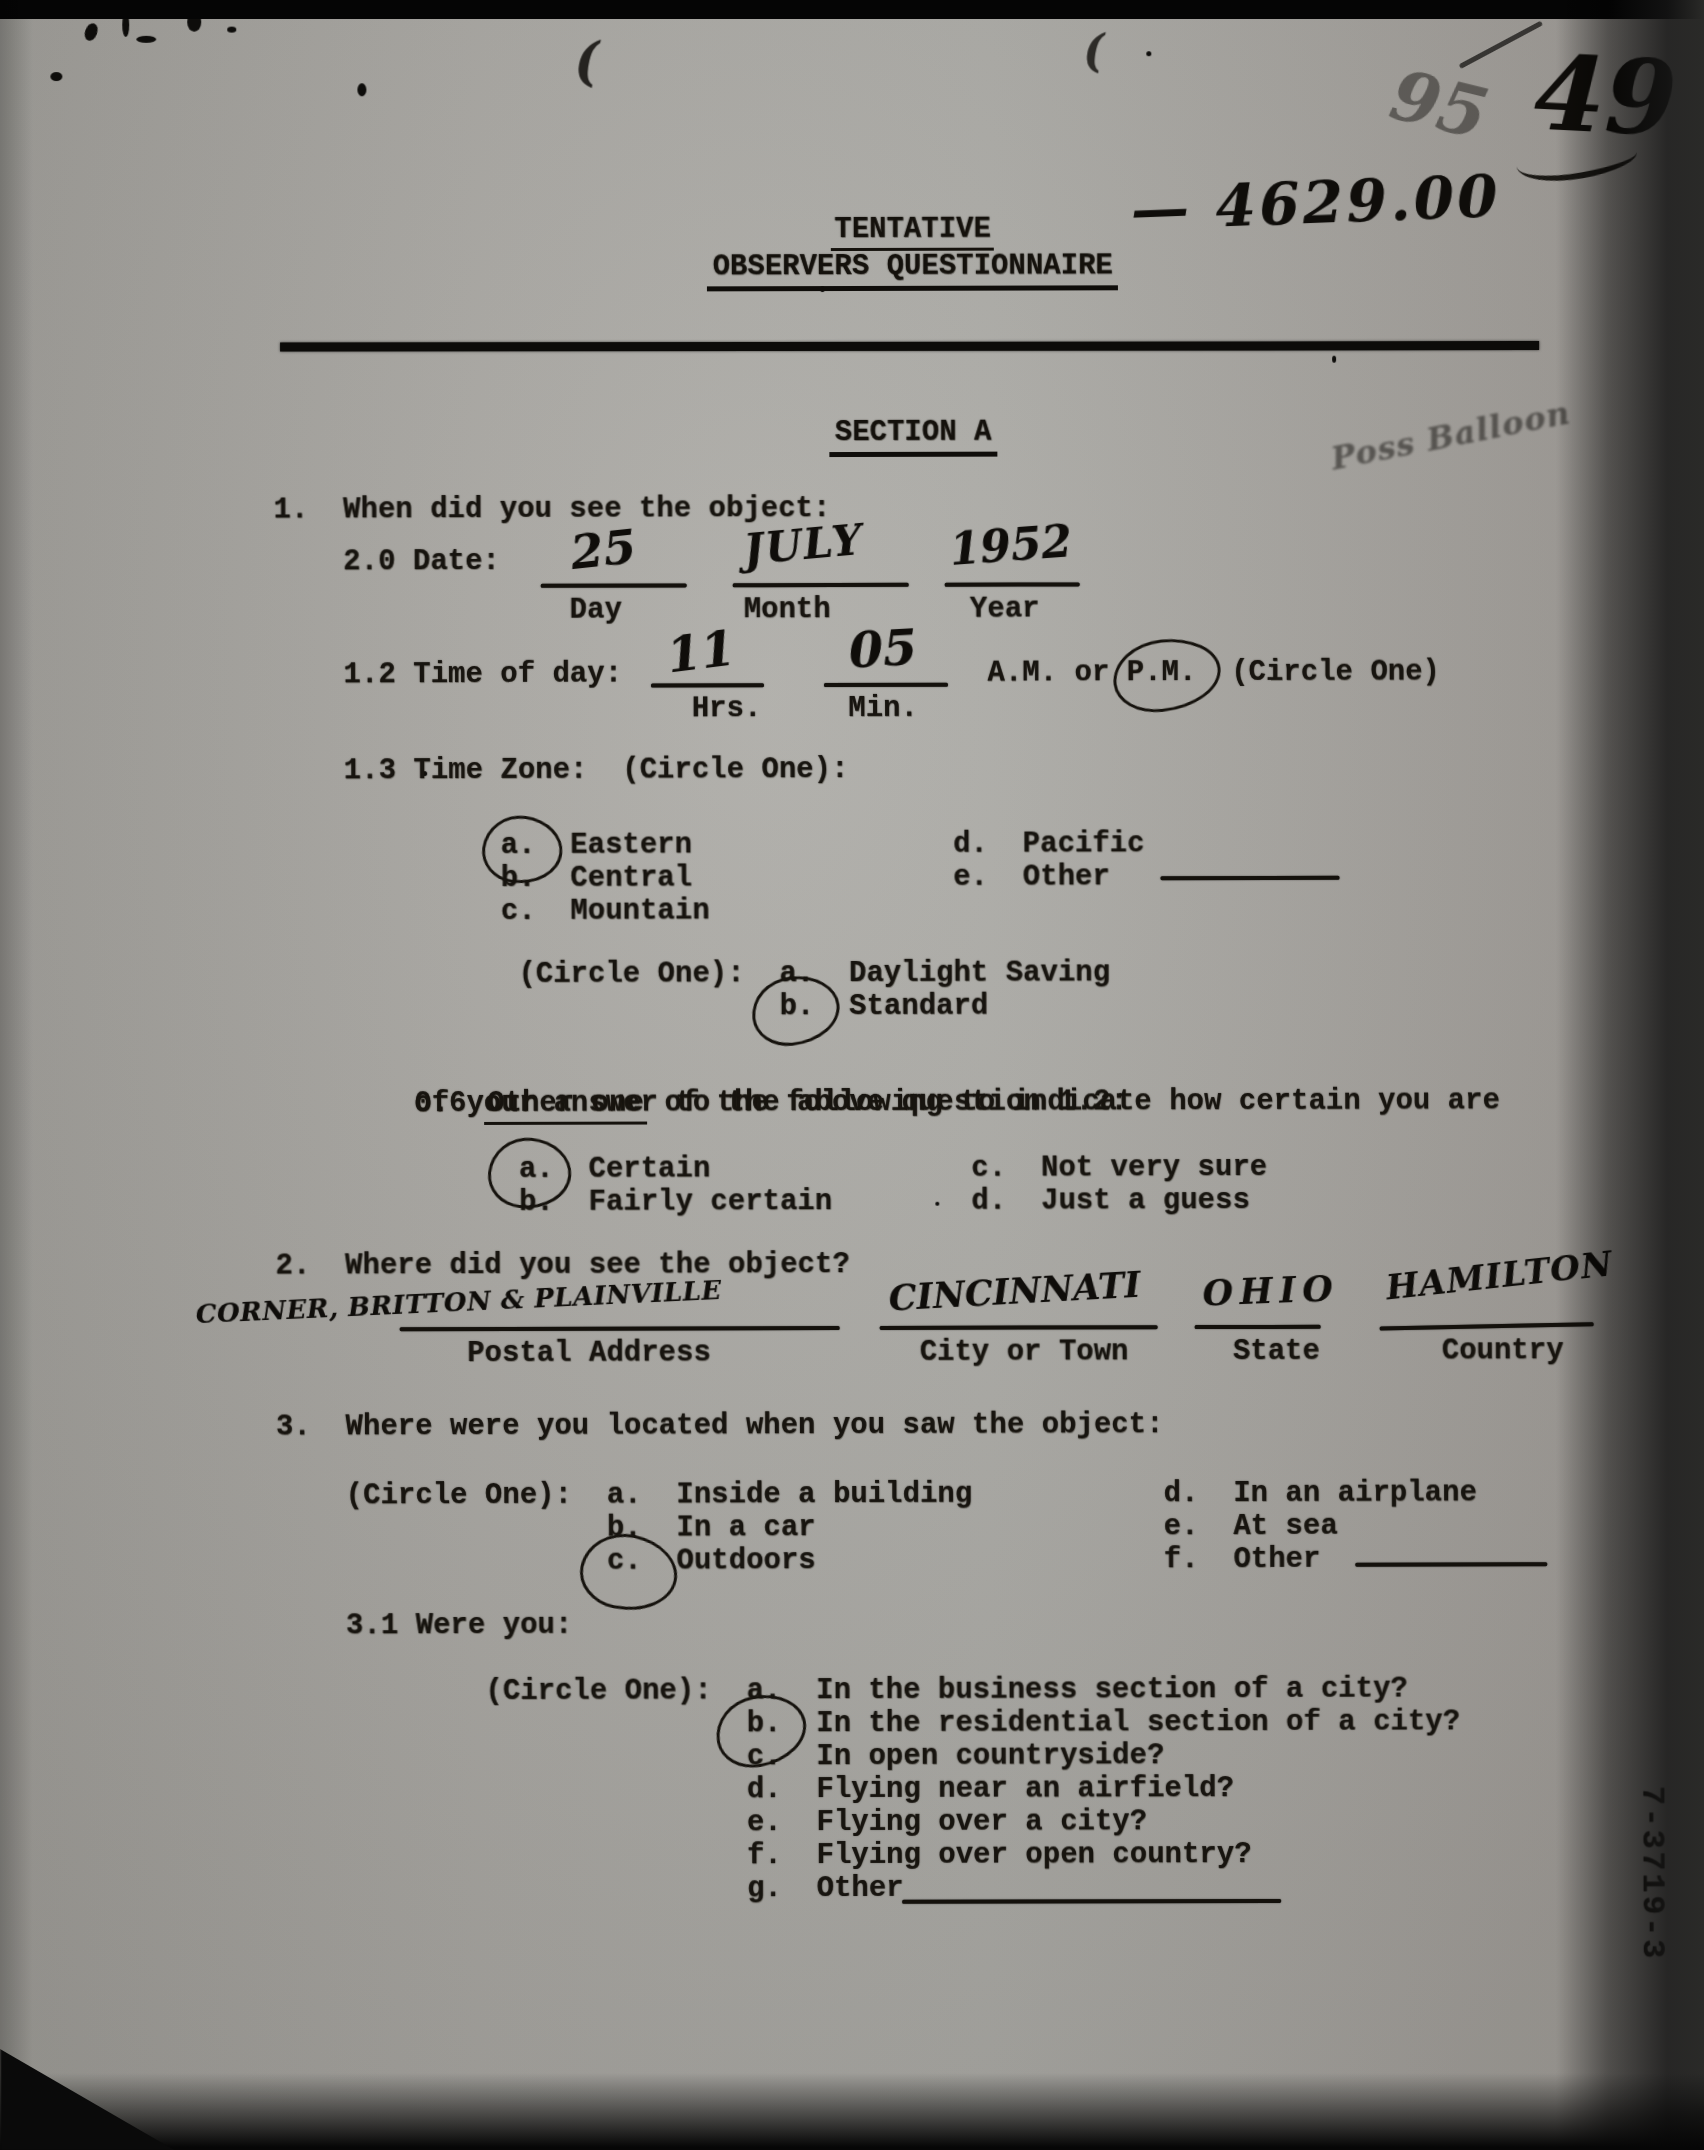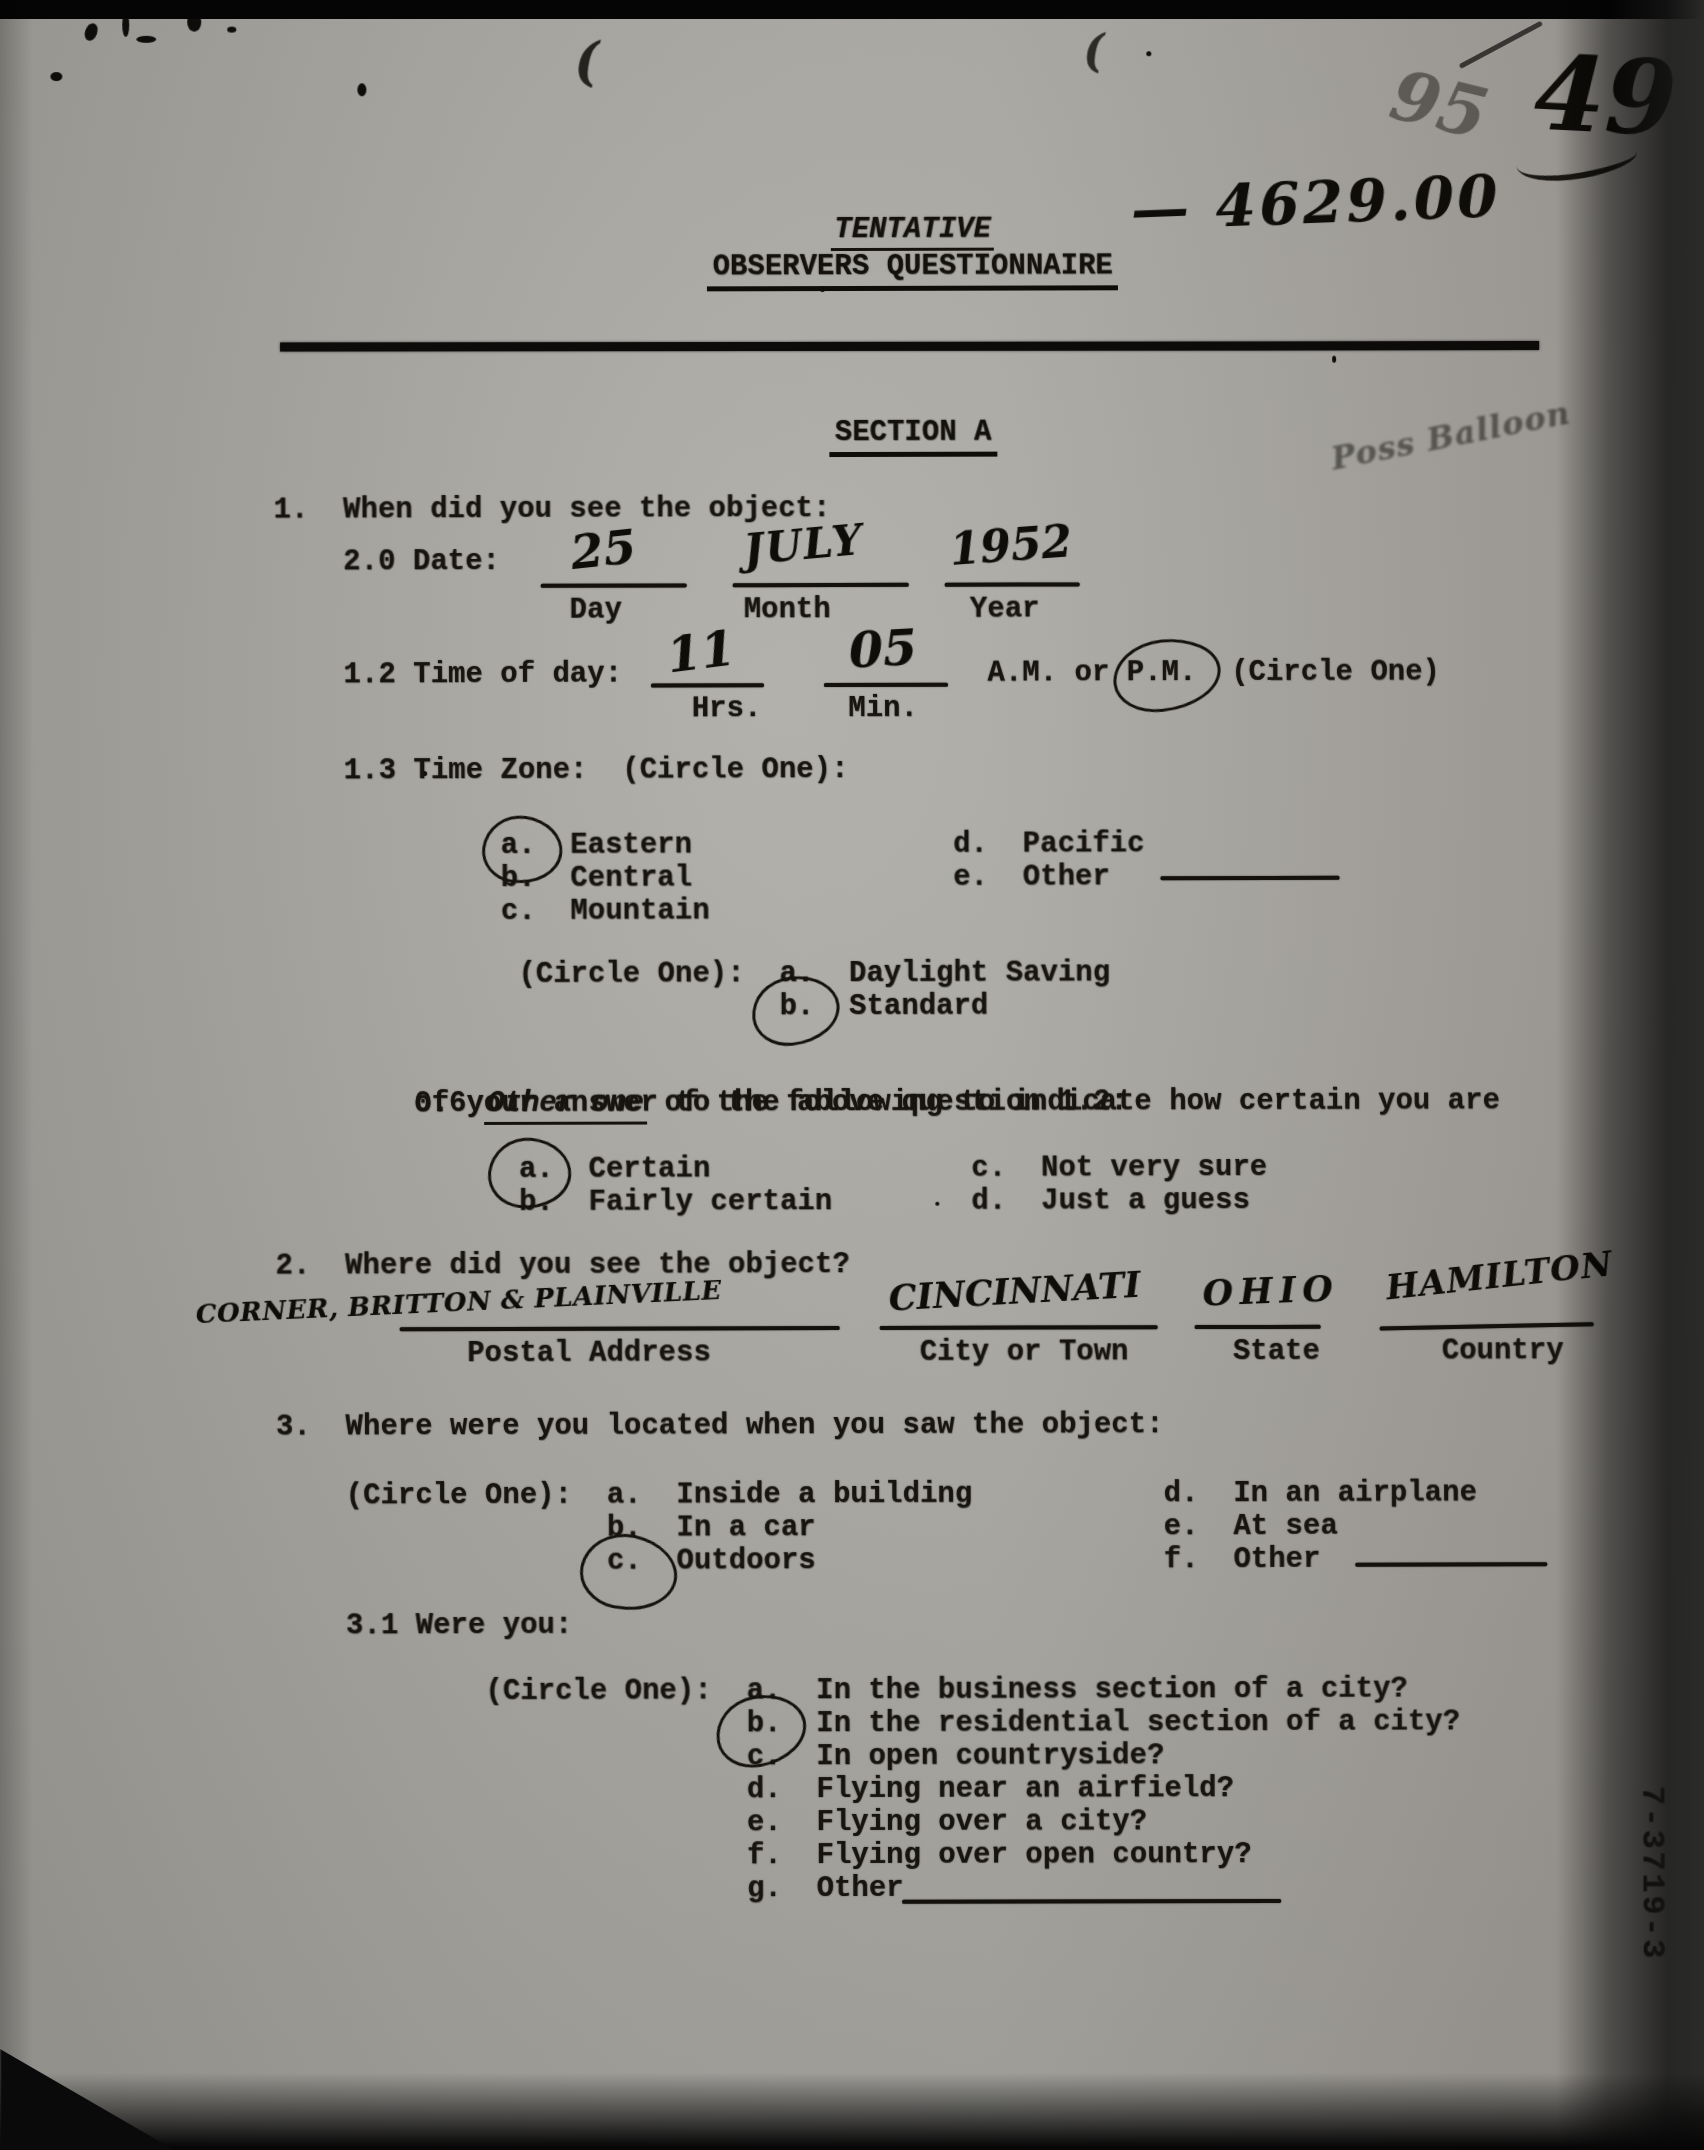--- a/index.html
+++ b/index.html
@@ -21,21 +21,21 @@
     color:#17140f;letter-spacing:0;
     text-shadow:0 0 1.6px rgba(25,20,12,.5),0.5px 0.5px 0 rgba(25,20,12,.28);
     filter:blur(0.3px);
   }
   .title-line{
     position:absolute;left:550px;width:660px;text-align:center;white-space:pre;
     font:700 29px/33px "Liberation Mono","DejaVu Sans Mono",monospace;
     color:#14110c;text-shadow:0 0 1.6px rgba(20,16,10,.55),0.5px 0.5px 0 rgba(20,16,10,.3);
     filter:blur(0.3px);
   }
-  .ul{border-bottom:3.8px solid #15120d;padding:0 3.3px 1.6px 3.3px;font-style:italic;}
+  .ul{border-bottom:3.8px solid #15120d;padding:0 3.3px 1.6px 3.3px;}
   .ul2{border-bottom:5.5px solid #0f0d0a;padding:0 5.5px 3.3px 5.5px;}
   .rule{
     position:absolute;left:282px;top:342px;width:1259px;height:9.3px;
     background:#0c0b09;box-shadow:0 0 2.7px rgba(0,0,0,.7);transform:rotate(.08deg);
   }
   .hand{
     position:absolute;white-space:pre;
     font-family:"DejaVu Serif","Liberation Serif",serif;
     font-style:italic;font-weight:700;color:#0f0d0a;
     text-shadow:0 0 1.1px rgba(0,0,0,.4);filter:blur(0.4px);

